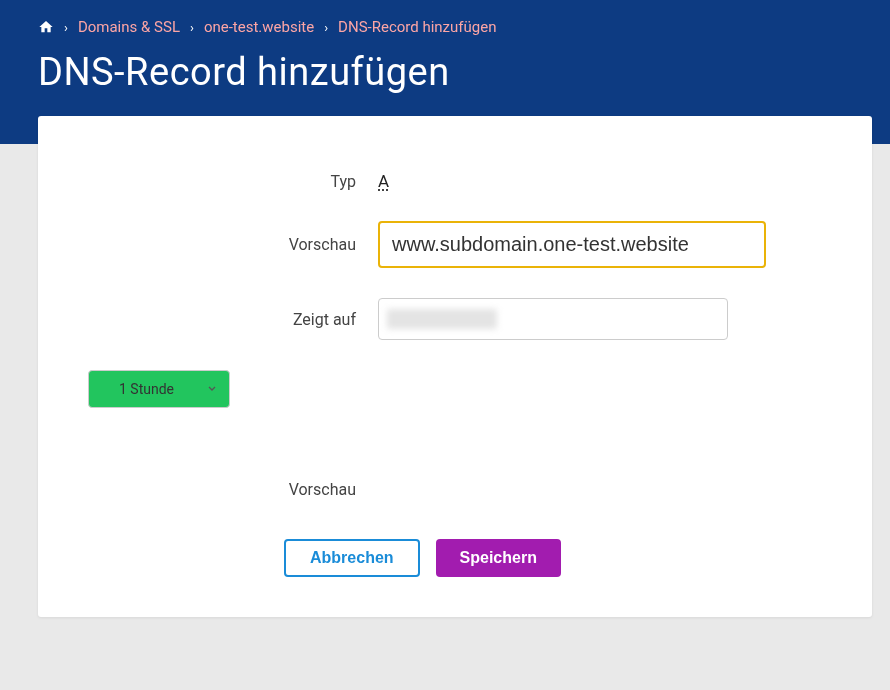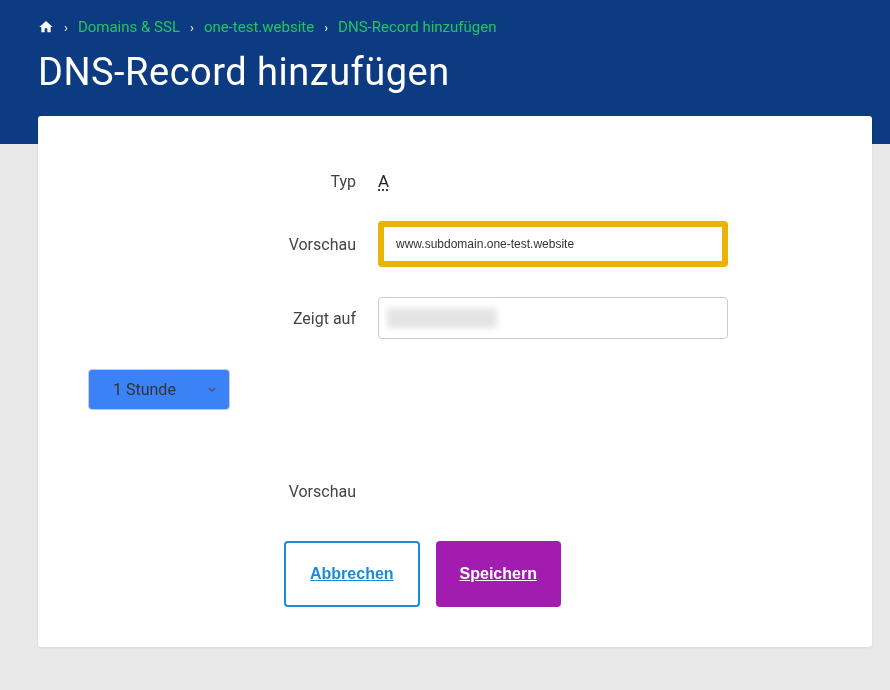--- a/index.html
+++ b/index.html
@@ -17,21 +17,21 @@
     }
     .breadcrumb {
       display: flex;
       align-items: center;
       gap: 10px;
       font-size: 15px;
       margin-bottom: 14px;
     }
     .breadcrumb .home-icon svg { width: 16px; height: 16px; fill: #fff; display: block; }
     .breadcrumb .chevron { color: #fff; font-size: 13px; }
-    .breadcrumb .crumb { color: #22c55e; cursor: pointer; }
+    .breadcrumb .crumb { color: #fca5a5; cursor: pointer; }
     .page-title {
       font-size: 38px;
       font-weight: 400;
       letter-spacing: 0.5px;
     }
     .card {
       background: #fff;
       margin: -28px 18px 0 38px;
       border-radius: 3px;
       padding: 55px 50px 40px 50px;
@@ -56,25 +56,25 @@
     .form-value {
       flex: 1;
     }
     .static-value {
       font-size: 17px;
       color: #222;
       text-decoration: underline dotted;
       text-underline-offset: 3px;
     }
     .text-input {
-      width: 350px;
+      width: 388px;
       padding: 10px 12px;
-      border: 6px solid #eab308;
-      border-radius: 4px;
-      font-size: 12px;
+      border: 2px solid #eab308;
+      border-radius: 4px;
+      font-size: 20px;
       color: #333;
     }
     .redacted-input {
       width: 350px;
       padding: 6px 8px;
       border: 1px solid #ccc;
       border-radius: 4px;
       display: flex;
       align-items: center;
       height: 42px;
@@ -85,27 +85,27 @@
       background: #e4e4e4;
       filter: blur(3px);
       border-radius: 2px;
     }
     .select-wrap {
       position: relative;
       width: 142px;
     }
     .select-input {
       width: 100%;
-      padding: 10px 32px 10px 24px;
+      padding: 10px 32px 10px 30px;
       border: 1px solid #ccc;
       border-radius: 4px;
-      font-size: 16px;
+      font-size: 14px;
       color: #333;
       appearance: none;
-      background: #3b82f6;
+      background: #22c55e;
       cursor: pointer;
     }
     .select-chevron {
       position: absolute;
       right: 12px;
       top: 50%;
       transform: translateY(-50%);
       pointer-events: none;
       color: #555;
     }
@@ -142,27 +142,26 @@
       border-radius: 2px;
       vertical-align: middle;
     }
     .button-row {
       display: flex;
       gap: 16px;
       margin-top: 40px;
       margin-left: 196px;
     }
     .btn {
-      padding: 22px 24px;
+      padding: 8px 24px;
       font-size: 16px;
       font-weight: 600;
       border-radius: 4px;
       cursor: pointer;
       border: none;
-      text-decoration: underline;
     }
     .btn-secondary {
       background: #fff;
       color: #1a8cd8;
       border: 2px solid #1a8cd8;
     }
     .btn-primary {
       background: #a21caf;
       color: #fff;
     }

